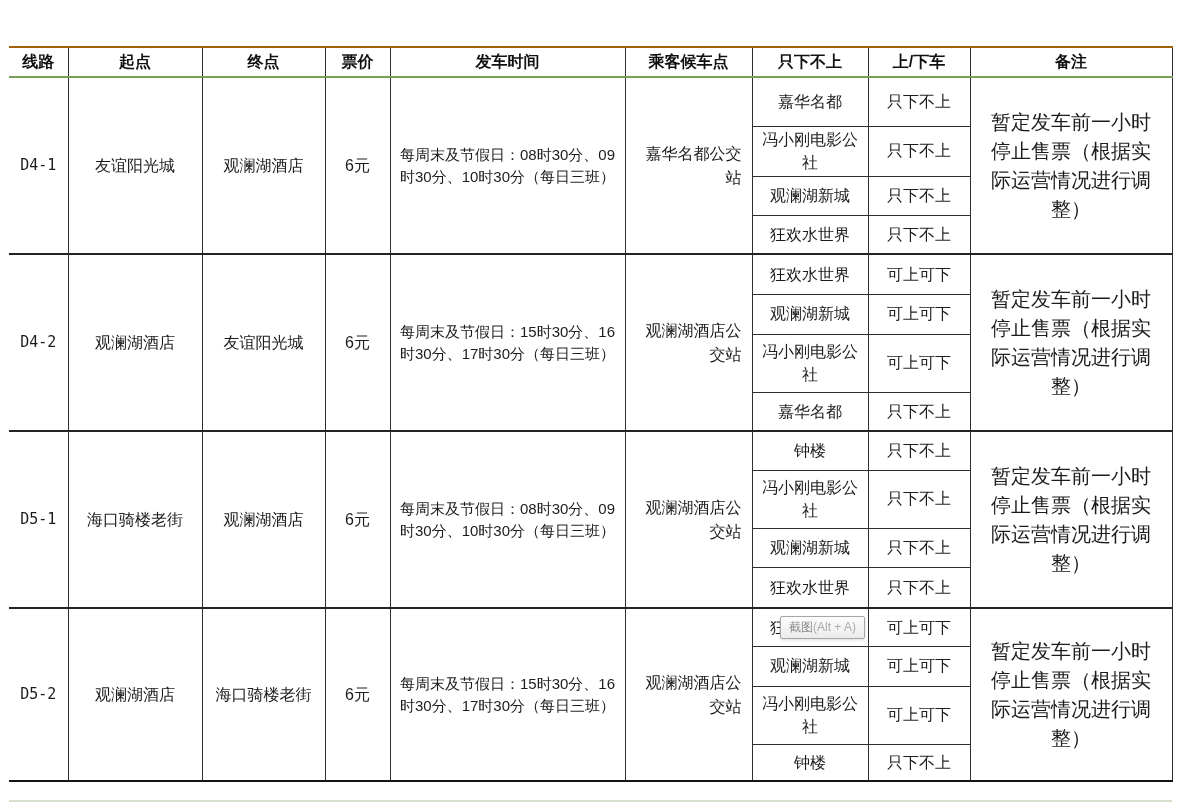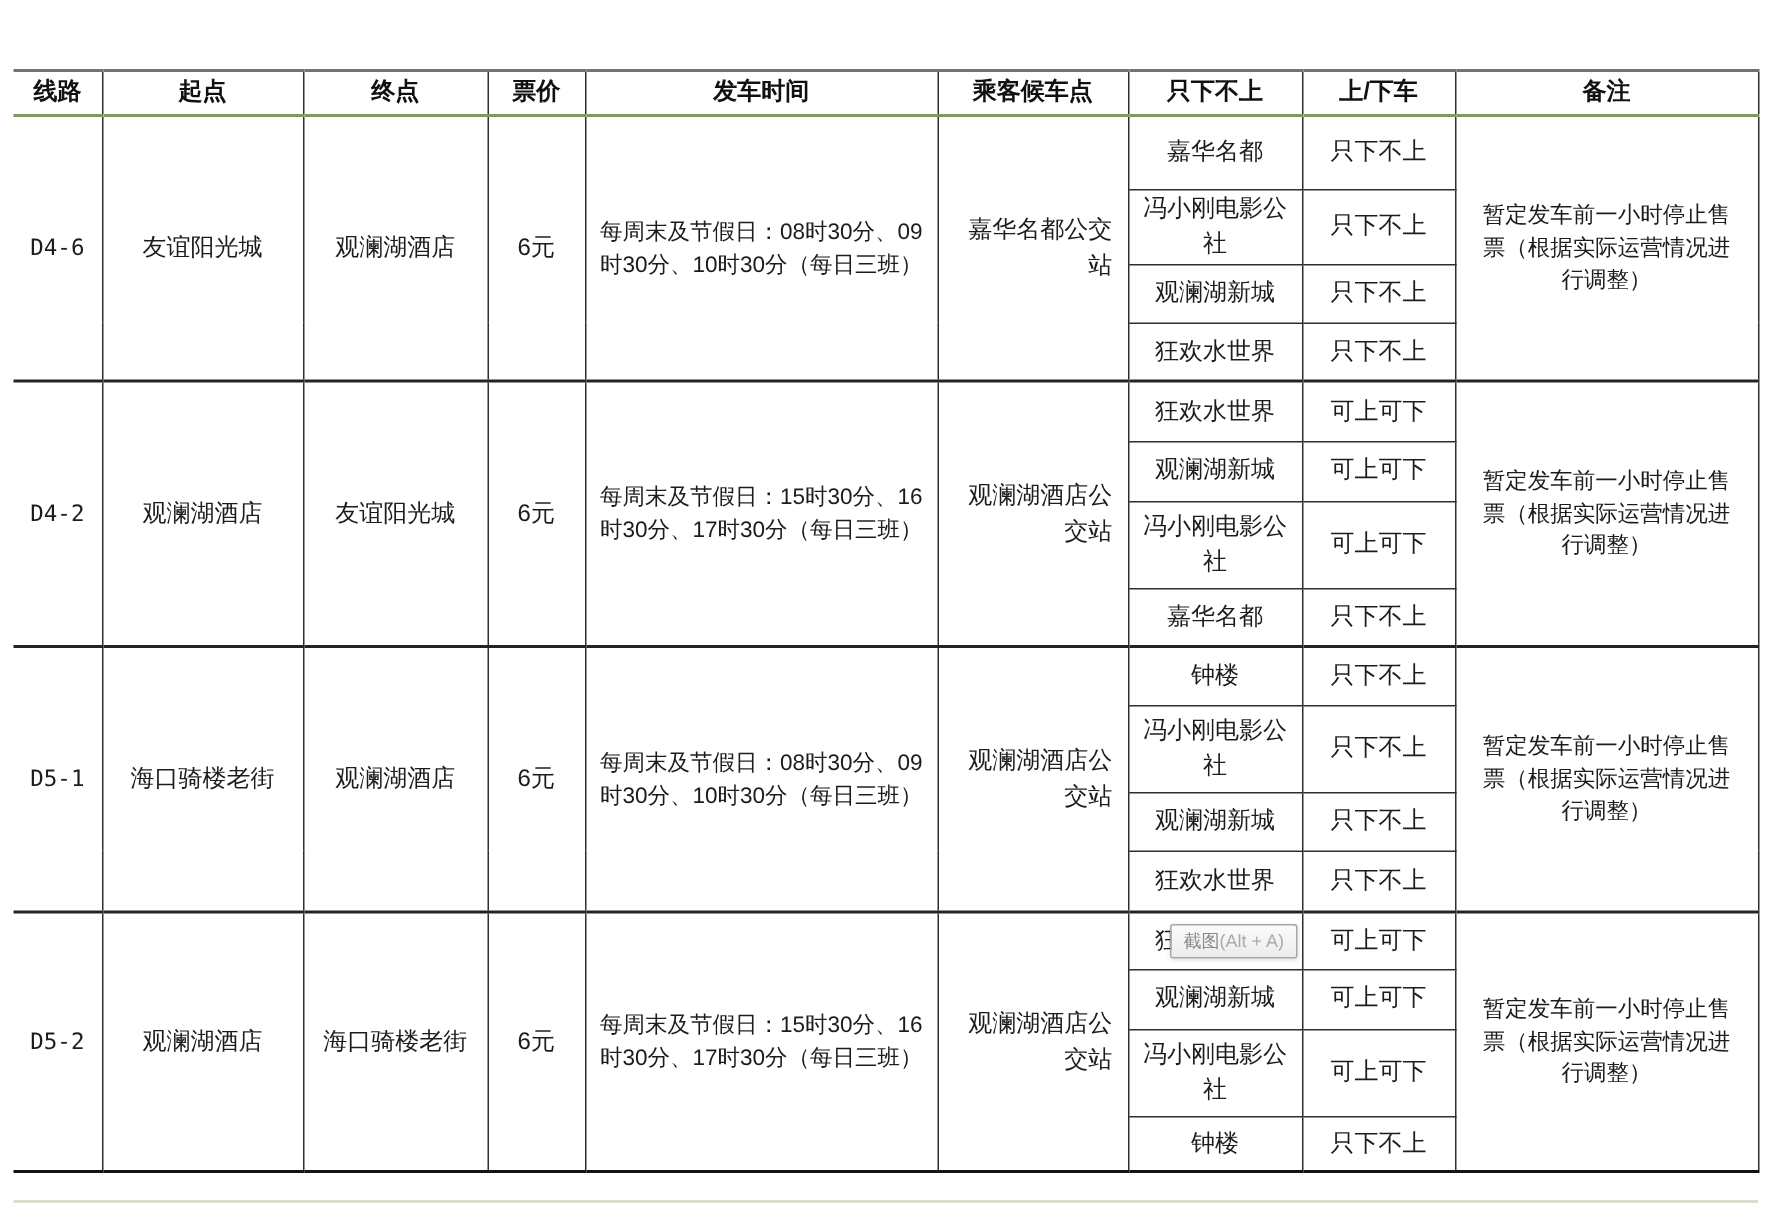--- a/index.html
+++ b/index.html
@@ -19,30 +19,30 @@
   }
   th, td {
     border:1px solid var(--border-dark);
     text-align:center; vertical-align:middle;
     padding:0; font-size:16px; color:#1c1c1c; line-height:1.45;
     overflow:hidden;
   }
   thead th {
     font-size:16px; font-weight:bold; color:#111;
     height:30px;
-    border-top:2px solid #737373;
+    border-top:2px solid #a16207;
     border-bottom:2px solid var(--green);
   }
   th:first-child, td.c-route { border-left:none; }
   td.c-route { font-family:"DejaVu Sans Mono","Liberation Mono",monospace; font-size:15px; }
   td.c-time   { padding:0 8px;  font-size:15px; }
   td.c-wait   { padding:0 10px;text-align:right; }
   td.c-stop   { padding:0 2px;margin-top:40px; }
   td.c-board  { padding:0 4px; }
-  td.c-remark { padding:0 15px; font-size:15px; }
+  td.c-remark { padding:0 15px; font-size:20px; }
   tr.thick-top td { border-top:2px solid #242424; }
   .bb2 { border-bottom:2px solid #141414 !important; }
   tr.rh49 { height:49px; } tr.rh50 { height:50px; }
   tr.rh58 { height:58px; } tr.rh41 { height:41px; }
   tr.rh40 { height:40px; } tr.rh39 { height:39px; }
   tr.rh38 { height:38px; } tr.rh37 { height:37px; }
   .bottom-accent {
     position:absolute; left:9px; top:800px; width:1163px; height:2px;
     background:#d7e0cd;
   }
@@ -84,21 +84,21 @@
         <th>发车时间</th>
         <th>乘客候车点</th>
         <th>只下不上</th>
         <th>上/下车</th>
         <th>备注</th>
       </tr>
     </thead>
     <tbody>
 
       <tr class="rh49">
-        <td class="c-route" rowspan="4">D4-6</td>
+        <td class="c-route" rowspan="4">D4-1</td>
         <td class="c-origin" rowspan="4">友谊阳光城</td>
         <td class="c-dest" rowspan="4">观澜湖酒店</td>
         <td class="c-fare" rowspan="4">6元</td>
         <td class="c-time" rowspan="4">每周末及节假日：08时30分、09时30分、10时30分（每日三班）</td>
         <td class="c-wait" rowspan="4">嘉华名都公交站</td>
         <td class="c-stop">嘉华名都</td>
         <td class="c-board">只下不上</td>
         <td class="c-remark" rowspan="4">暂定发车前一小时停止售票（根据实际运营情况进行调整）</td>
       </tr>
       <tr class="rh50">

